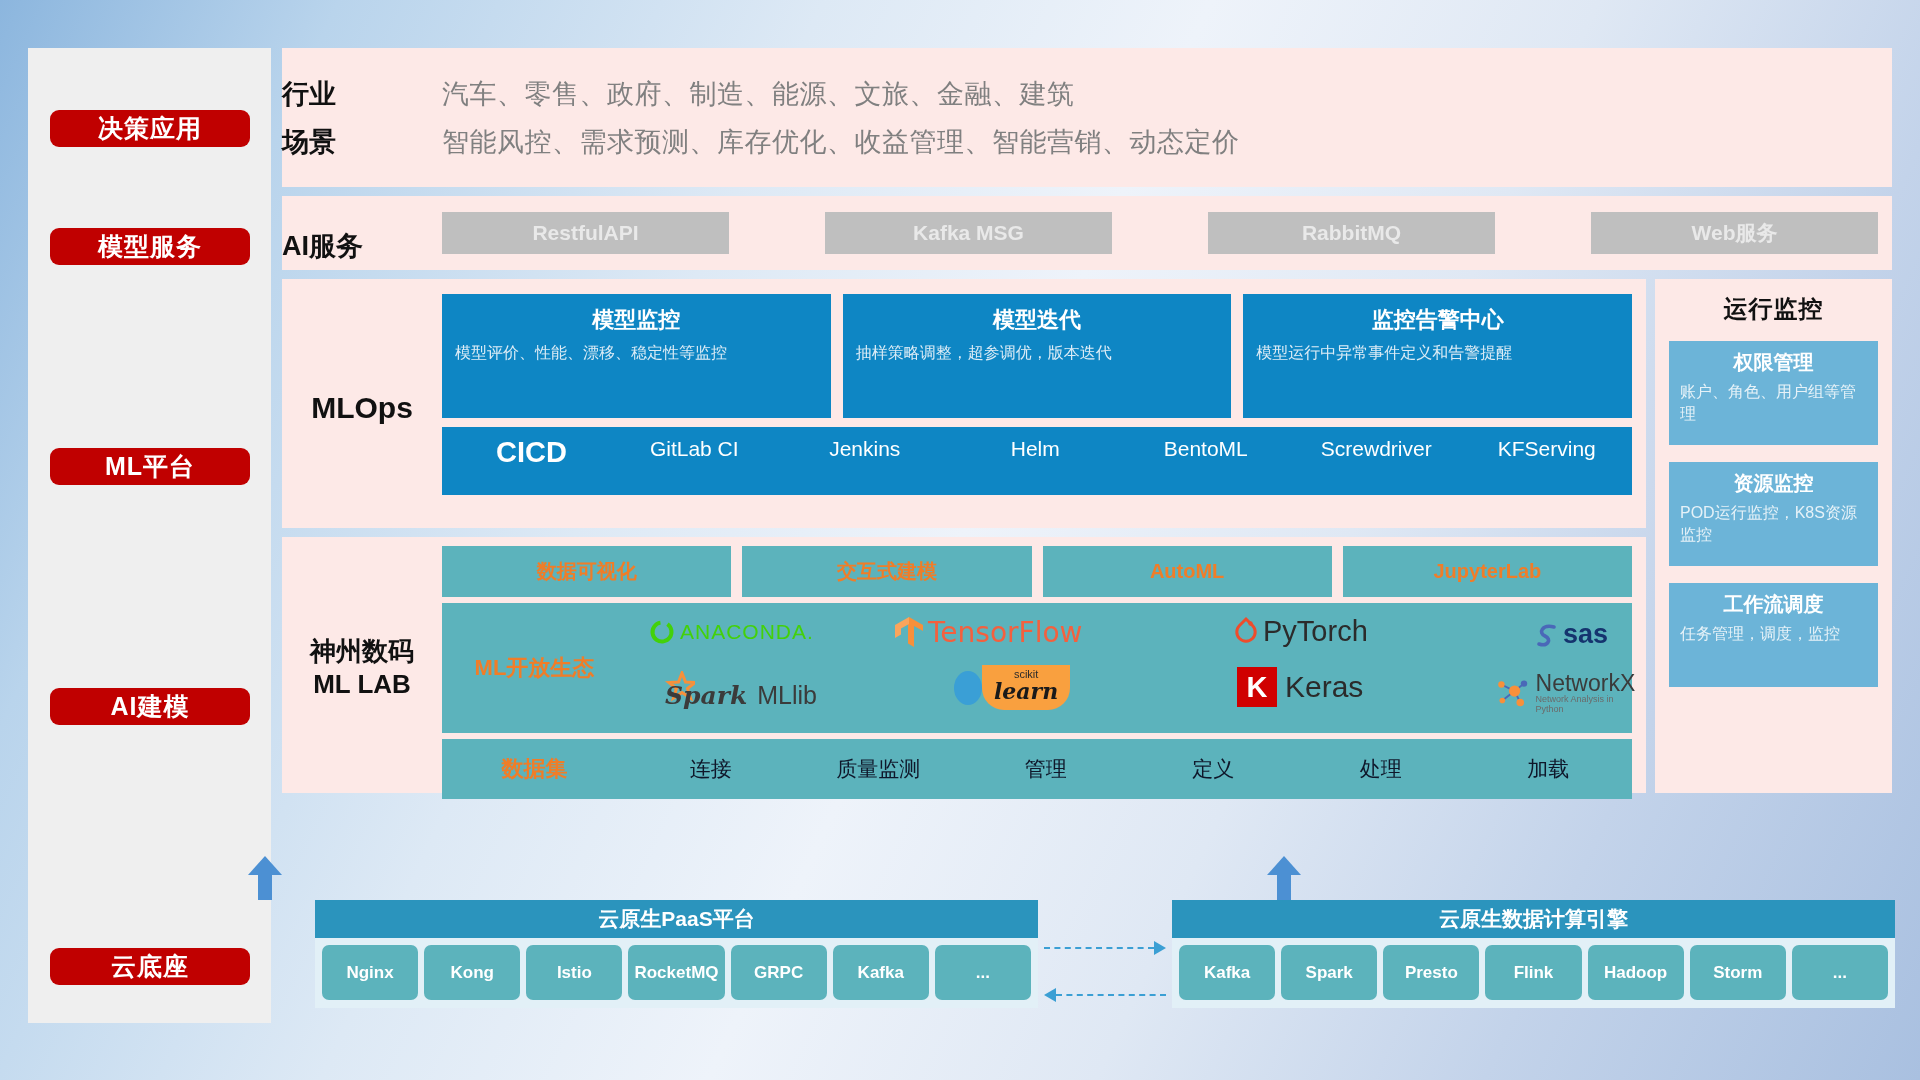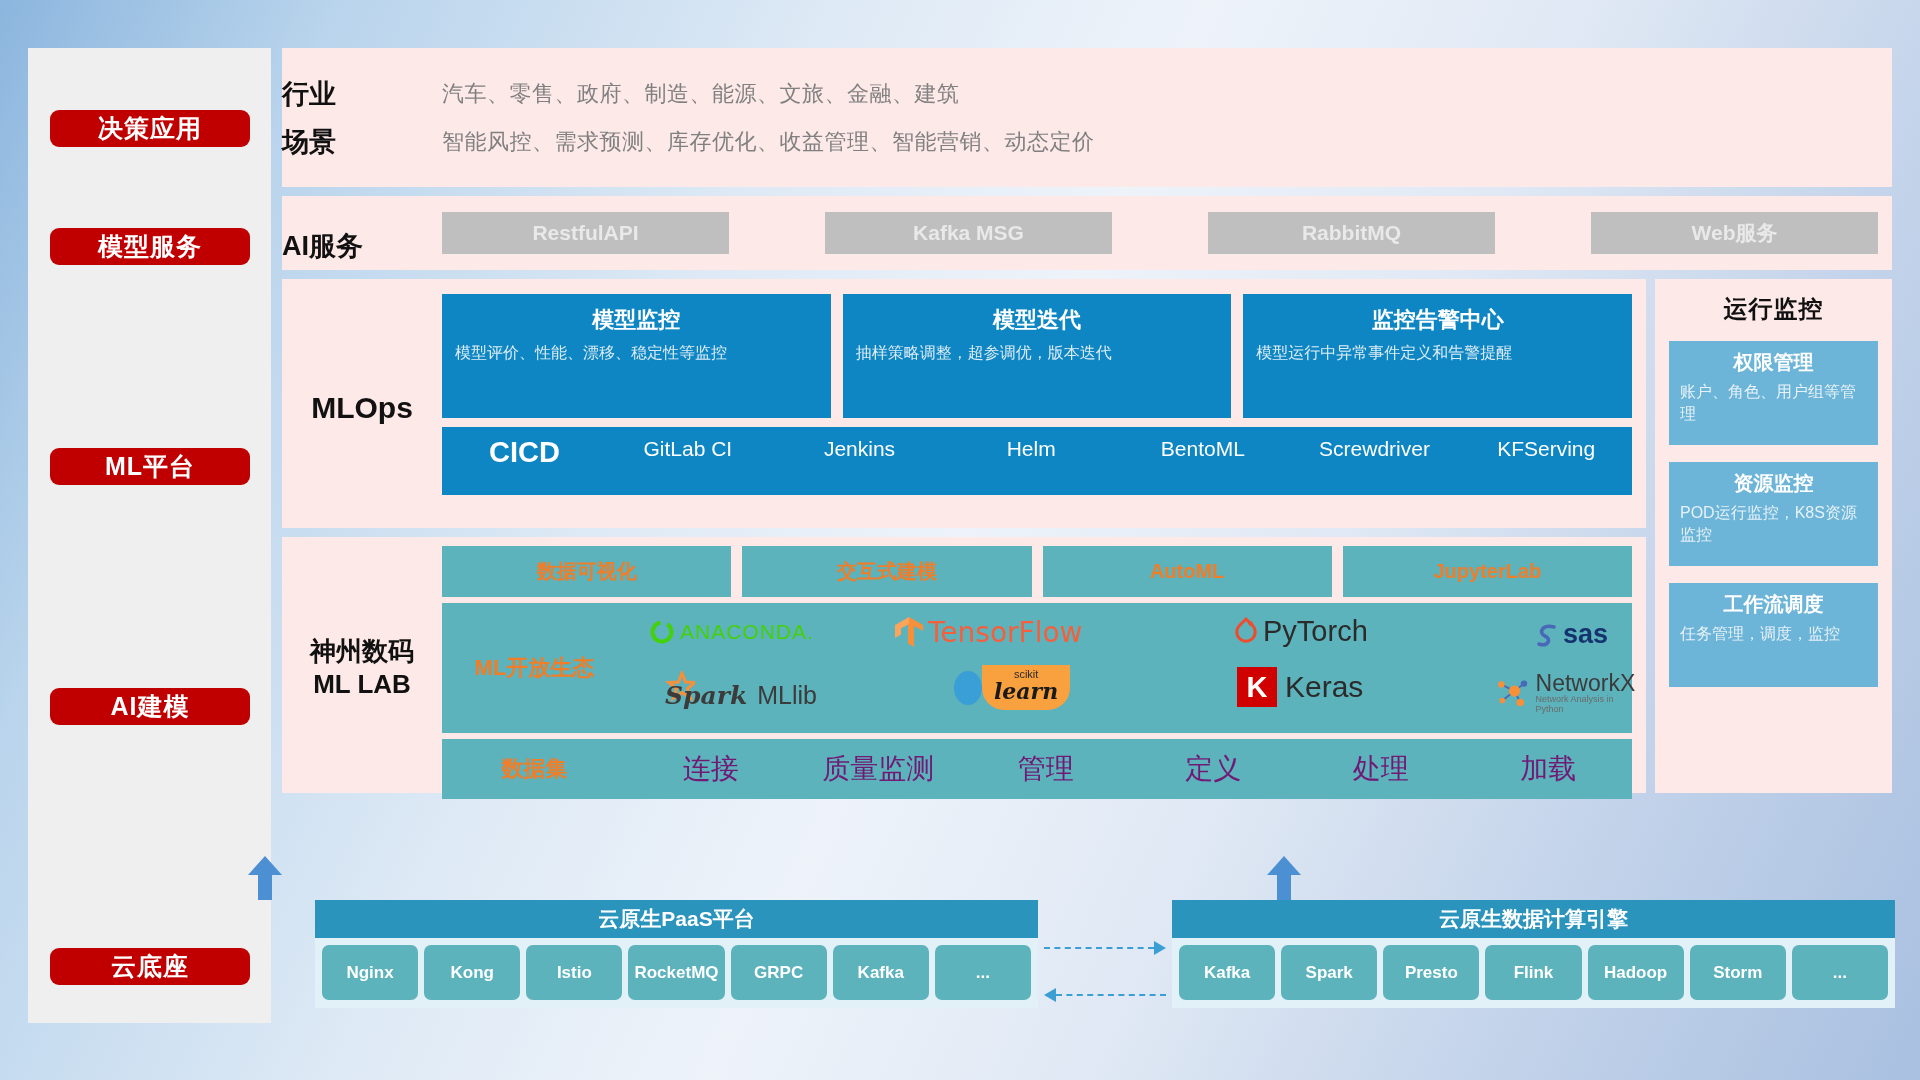--- a/index.html
+++ b/index.html
@@ -38,21 +38,21 @@
   .band { background: #fde9e7; width: 100%; }
   .band + .band { margin-top: 9px; }
 
   
   #band-apps { height: 139px; padding: 22px 0 0 0; }
   .kv-row { display: flex; align-items: center; height: 48px; }
   .kv-key {
     width: 160px; text-align: left; flex: none;
     font-size: 27px; font-weight: bold; color: #111;
   }
-  .kv-val { font-size: 22px; color: #808080; letter-spacing: .5px; }
+  .kv-val { font-size: 27px; color: #808080; letter-spacing: .5px; }
 
   
   #band-svc { height: 74px; display: flex; align-items: center; }
   #band-svc .kv-key { width: 160px; margin-top: 25px; }
   .svc-list { display: flex; gap: 0; flex: 1; padding-right: 14px; }
   .svc-chip {
     flex: 1; margin-right: 96px; height: 42px;
     background: #bfbfbf; color: #e9e9e9;
     font-size: 21px; font-weight: bold;
     display: flex; align-items: center; justify-content: center;
@@ -77,21 +77,21 @@
     height: 124px; overflow: hidden;
   }
   .mlops-card .t {
     color: #fff; font-size: 22px; font-weight: bold;
     text-align: center; margin-bottom: 7px;
   }
   .mlops-card .d { color: #dcecf6; font-size: 16px; line-height: 1.38; }
 
   .cicd-bar {
     margin-top: 9px; background: #0e86c4; height: 68px;
-    display: flex; align-items: flex-start; padding: 9px 0 0 5px;
+    display: flex; align-items: flex-start; padding: 9px 0 0 12px;
     overflow: hidden;
   }
   .cicd-title {
     width: 155px; flex: none; color: #fff; font-size: 29px;
     font-weight: bold; text-align: center;
   }
   .cicd-items { flex: 1; display: flex; }
   .cicd-item {
     flex: 1; color: #fff; font-size: 21px; text-align: center;
     word-break: break-all; line-height: 1.25; padding: 0 4px;
@@ -123,21 +123,21 @@
 
   .data-row {
     margin-top: 6px; background: #5cb3bc; height: 60px;
     display: flex; align-items: center;
   }
   .data-label {
     width: 185px; flex: none; color: #f07d28; font-size: 22px;
     font-weight: bold; text-align: center;
   }
   .data-items { flex: 1; display: flex; }
-  .data-item { flex: 1; text-align: center; color: #701a75; font-size: 28px; }
+  .data-item { flex: 1; text-align: center; color: #0f172a; font-size: 21px; }
 
   
   .mon-title {
     text-align: center; font-size: 24px; font-weight: bold;
     color: #111; margin-bottom: 16px; letter-spacing: 1px;
   }
   .mon-card {
     background: #6cb4d8; margin-bottom: 17px; padding: 8px 11px 11px 11px;
     height: 104px; overflow: hidden;
   }

